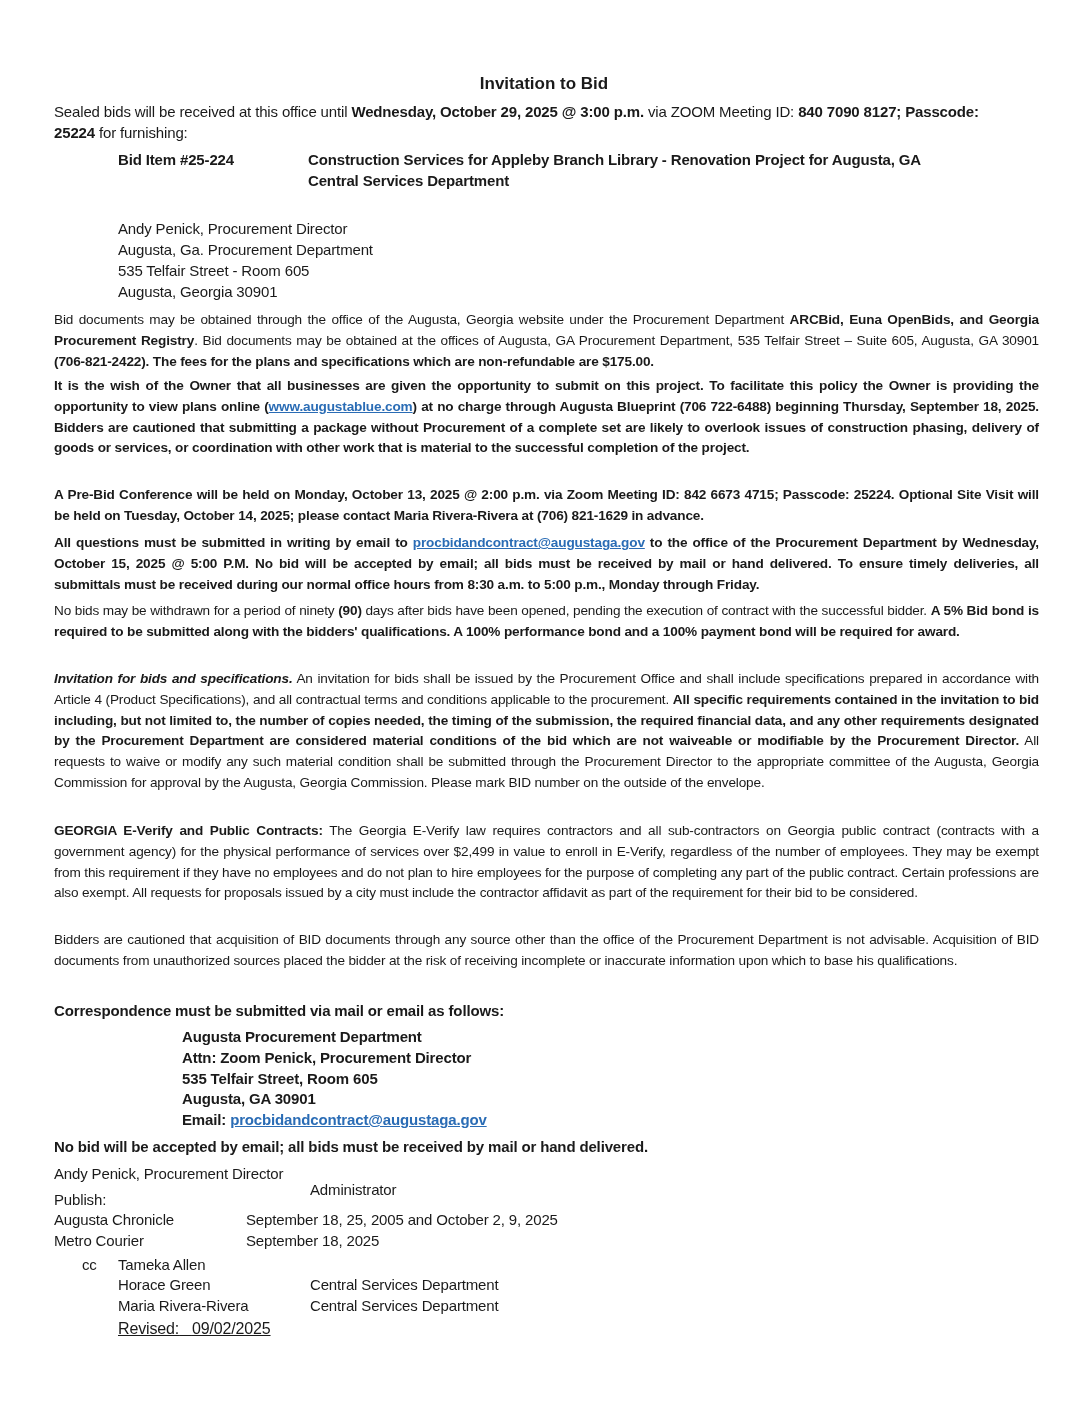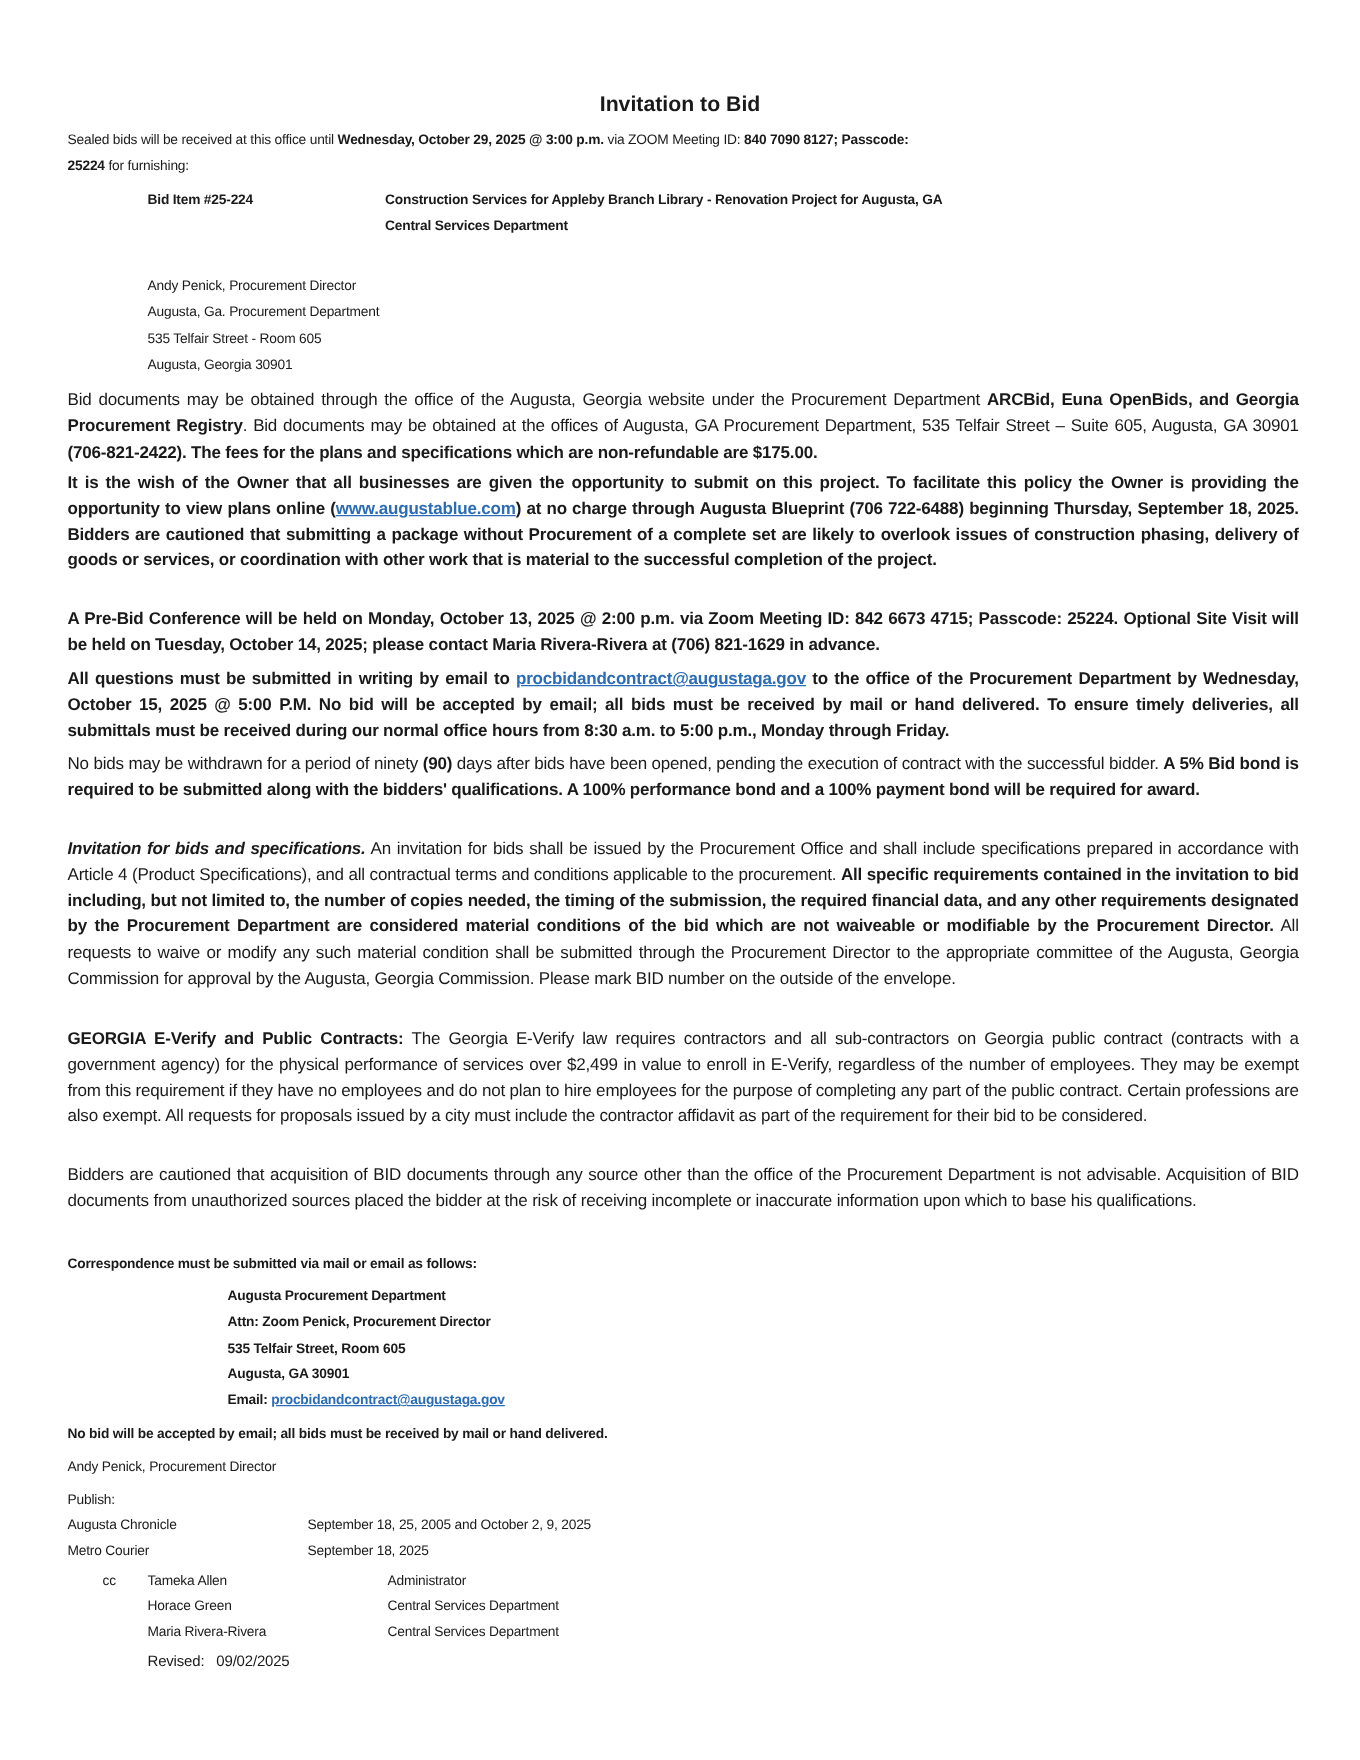--- a/index.html
+++ b/index.html
@@ -10,25 +10,25 @@
   }
   .page { position: absolute; left: 0; top: 0; width: 1088px; height: 1408px; }
   .abs { position: absolute; white-space: nowrap; }
   .title { left: 0; width: 1088px; top: 74px; text-align: center; font-size: 17px; font-weight: bold; }
   .para {
     position: absolute; left: 54px; width: 985px;
     font-size: 13.6px; line-height: 20.8px; text-align: justify;
     letter-spacing: -0.15px;
   }
   .para b { font-weight: bold; }
-  .ln { position: absolute; font-size: 11px; line-height: 20.8px; white-space: nowrap; letter-spacing: -0.15px; }
+  .ln { position: absolute; font-size: 15px; line-height: 20.8px; white-space: nowrap; letter-spacing: -0.15px; }
   .b { font-weight: bold; }
   a, .link { color: #2a6cb5; text-decoration: underline; }
   .footer { position: absolute; right: 47px; text-align: right; font-size: 11.5px; font-weight: bold; line-height: 14.5px; white-space: nowrap; }
-  .small { font-size: 12px; }
+  .small { font-size: 16px; text-decoration: underline; }
 </style>
 </head>
 <body>
 
 <div class="page">
 
   <div class="abs title">Invitation to Bid</div>
 
   <div class="ln" style="left:54px; top:102px; width:985px;">
     <span>Sealed bids will be received at this office until </span><span class="b">Wednesday, October 29, 2025 @ 3:00 p.m.</span><span> via ZOOM Meeting ID: </span><span class="b">840 7090 8127; Passcode:</span>
@@ -87,21 +87,21 @@
   <div class="ln" style="left:54px; top:1164px;">Andy Penick, Procurement Director</div>
 
   <div class="ln" style="left:54px; top:1190px;">Publish:</div>
   <div class="ln" style="left:54px; top:1210px;">Augusta Chronicle</div>
   <div class="ln" style="left:246px; top:1210px;">September 18, 25, 2005 and October 2, 9, 2025</div>
   <div class="ln" style="left:54px; top:1231px;">Metro Courier</div>
   <div class="ln" style="left:246px; top:1231px;">September 18, 2025</div>
 
   <div class="ln" style="left:54px; top:1255px;margin-left:28px;">cc</div>
   <div class="ln" style="left:118px; top:1255px;">Tameka Allen</div>
-  <div class="ln" style="left:310px; top:1255px;">Administrator</div>
+  <div class="ln" style="left:310px; top:1180px;">Administrator</div>
   <div class="ln" style="left:118px; top:1275px;">Horace Green</div>
   <div class="ln" style="left:310px; top:1275px;">Central Services Department</div>
   <div class="ln" style="left:118px; top:1296px;">Maria Rivera-Rivera</div>
   <div class="ln" style="left:310px; top:1296px;">Central Services Department</div>
   <div class="ln small" style="left:118px; top:1319px;">
     <span>Revised:</span>&nbsp;&nbsp;&nbsp;<span>09/02/2025</span>
   </div>
 
 
 </div>

